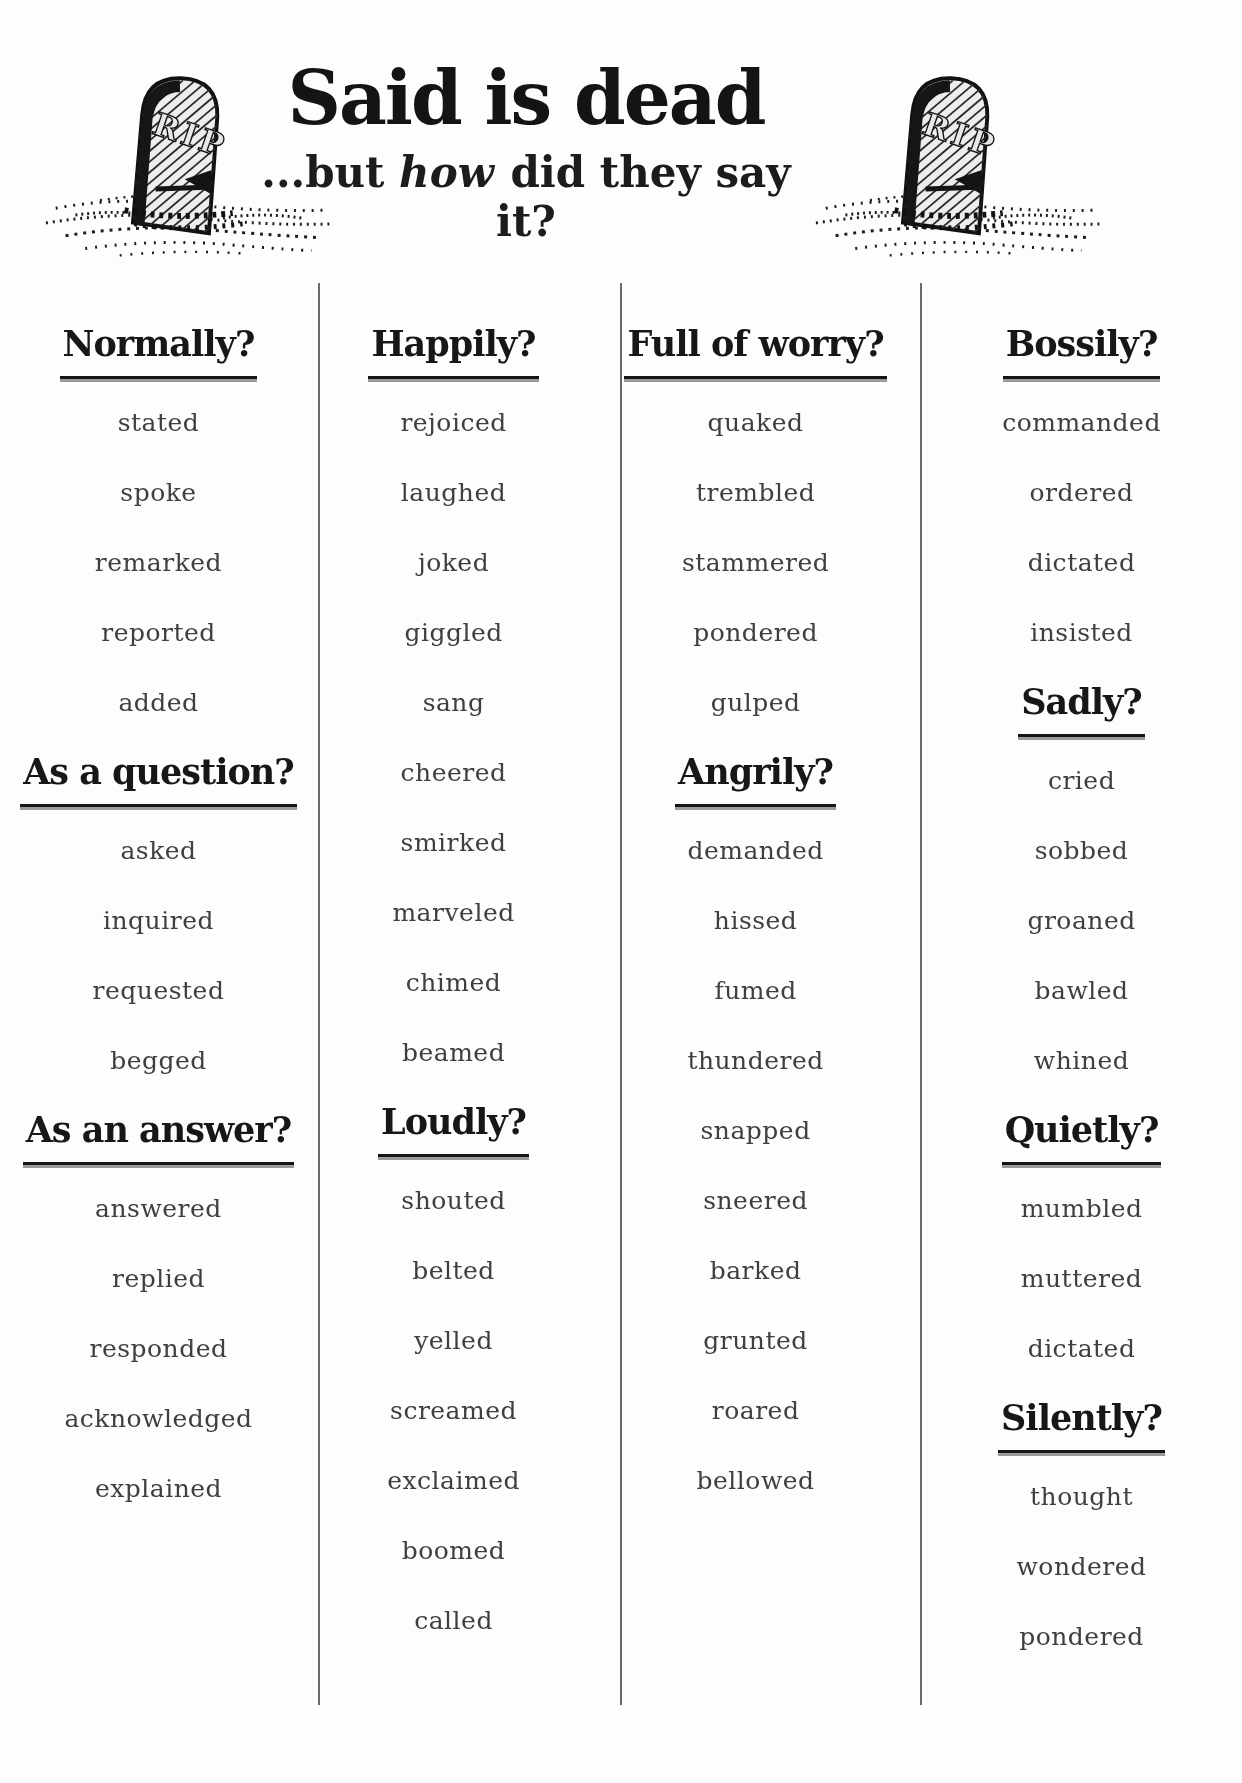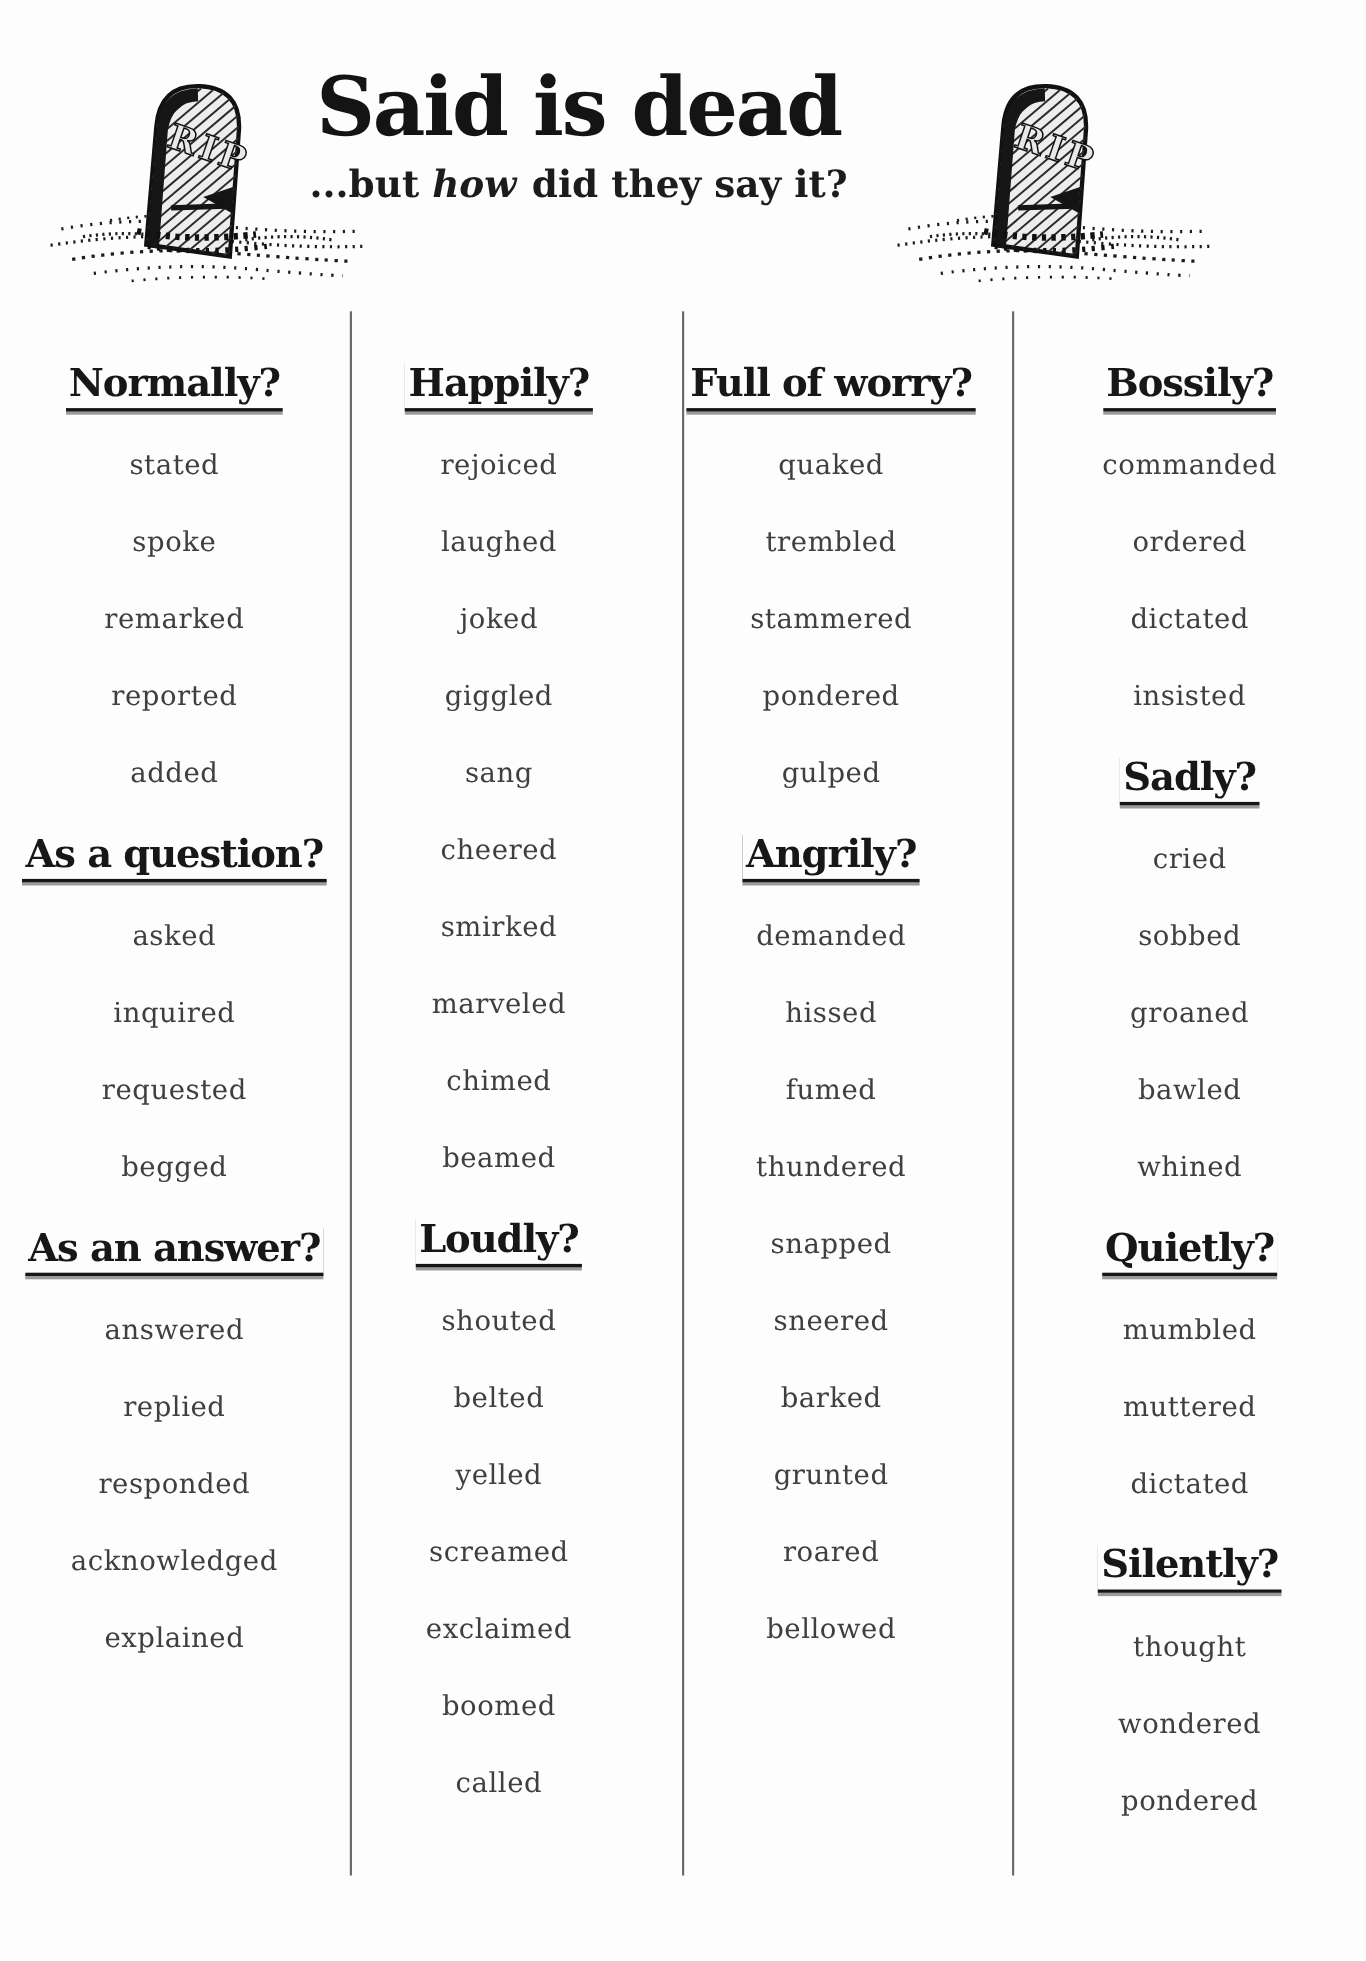--- a/index.html
+++ b/index.html
@@ -22,21 +22,21 @@
   .page-title {
     font-size: 74px;
     font-weight: bold;
     color: #141414;
     letter-spacing: -2px;
     line-height: 1.05;
     margin: 0;
   }
   .page-subtitle {
     margin: 10px 0 0 0;
-    font-size: 34px;
+    font-size: 42px;
     font-weight: bold;
     color: #1c1c1c;
     letter-spacing: 0px;
   }
   .page-subtitle .emph { font-style: italic; padding-right: 2px; }
 
   
   .columns-wrap { position: absolute; left: 0; top: 283px; width: 1242px; height: 1500px; }
   .divider {
     position: absolute; top: 0; height: 1422px; width: 2px;
@@ -49,21 +49,21 @@
   .columns { display: flex; flex-direction: row; width: 1242px; }
   .column { display: flex; flex-direction: column; padding-top: 40px; box-sizing: border-box; }
   .column.c1 { width: 318px; }
   .column.c2 { width: 274px; }
   .column.c3 { width: 332px; }
   .column.c4 { width: 322px; }
 
   .heading {
     height: 56px;
     margin: 14px 0 8px 0;
-    display: flex; align-items: center; justify-content: center;
+    display: flex; justify-content: center;
   }
   .section:first-child > .heading { margin-top: 0; }
   .heading-text {
     font-size: 35px;
     font-weight: bold;
     color: #171717;
     letter-spacing: -1px;
     padding: 0 3px 2px 3px;
     border-bottom: 3px solid #161616;
     box-shadow: 0 3px 0 #9a9a9a;

